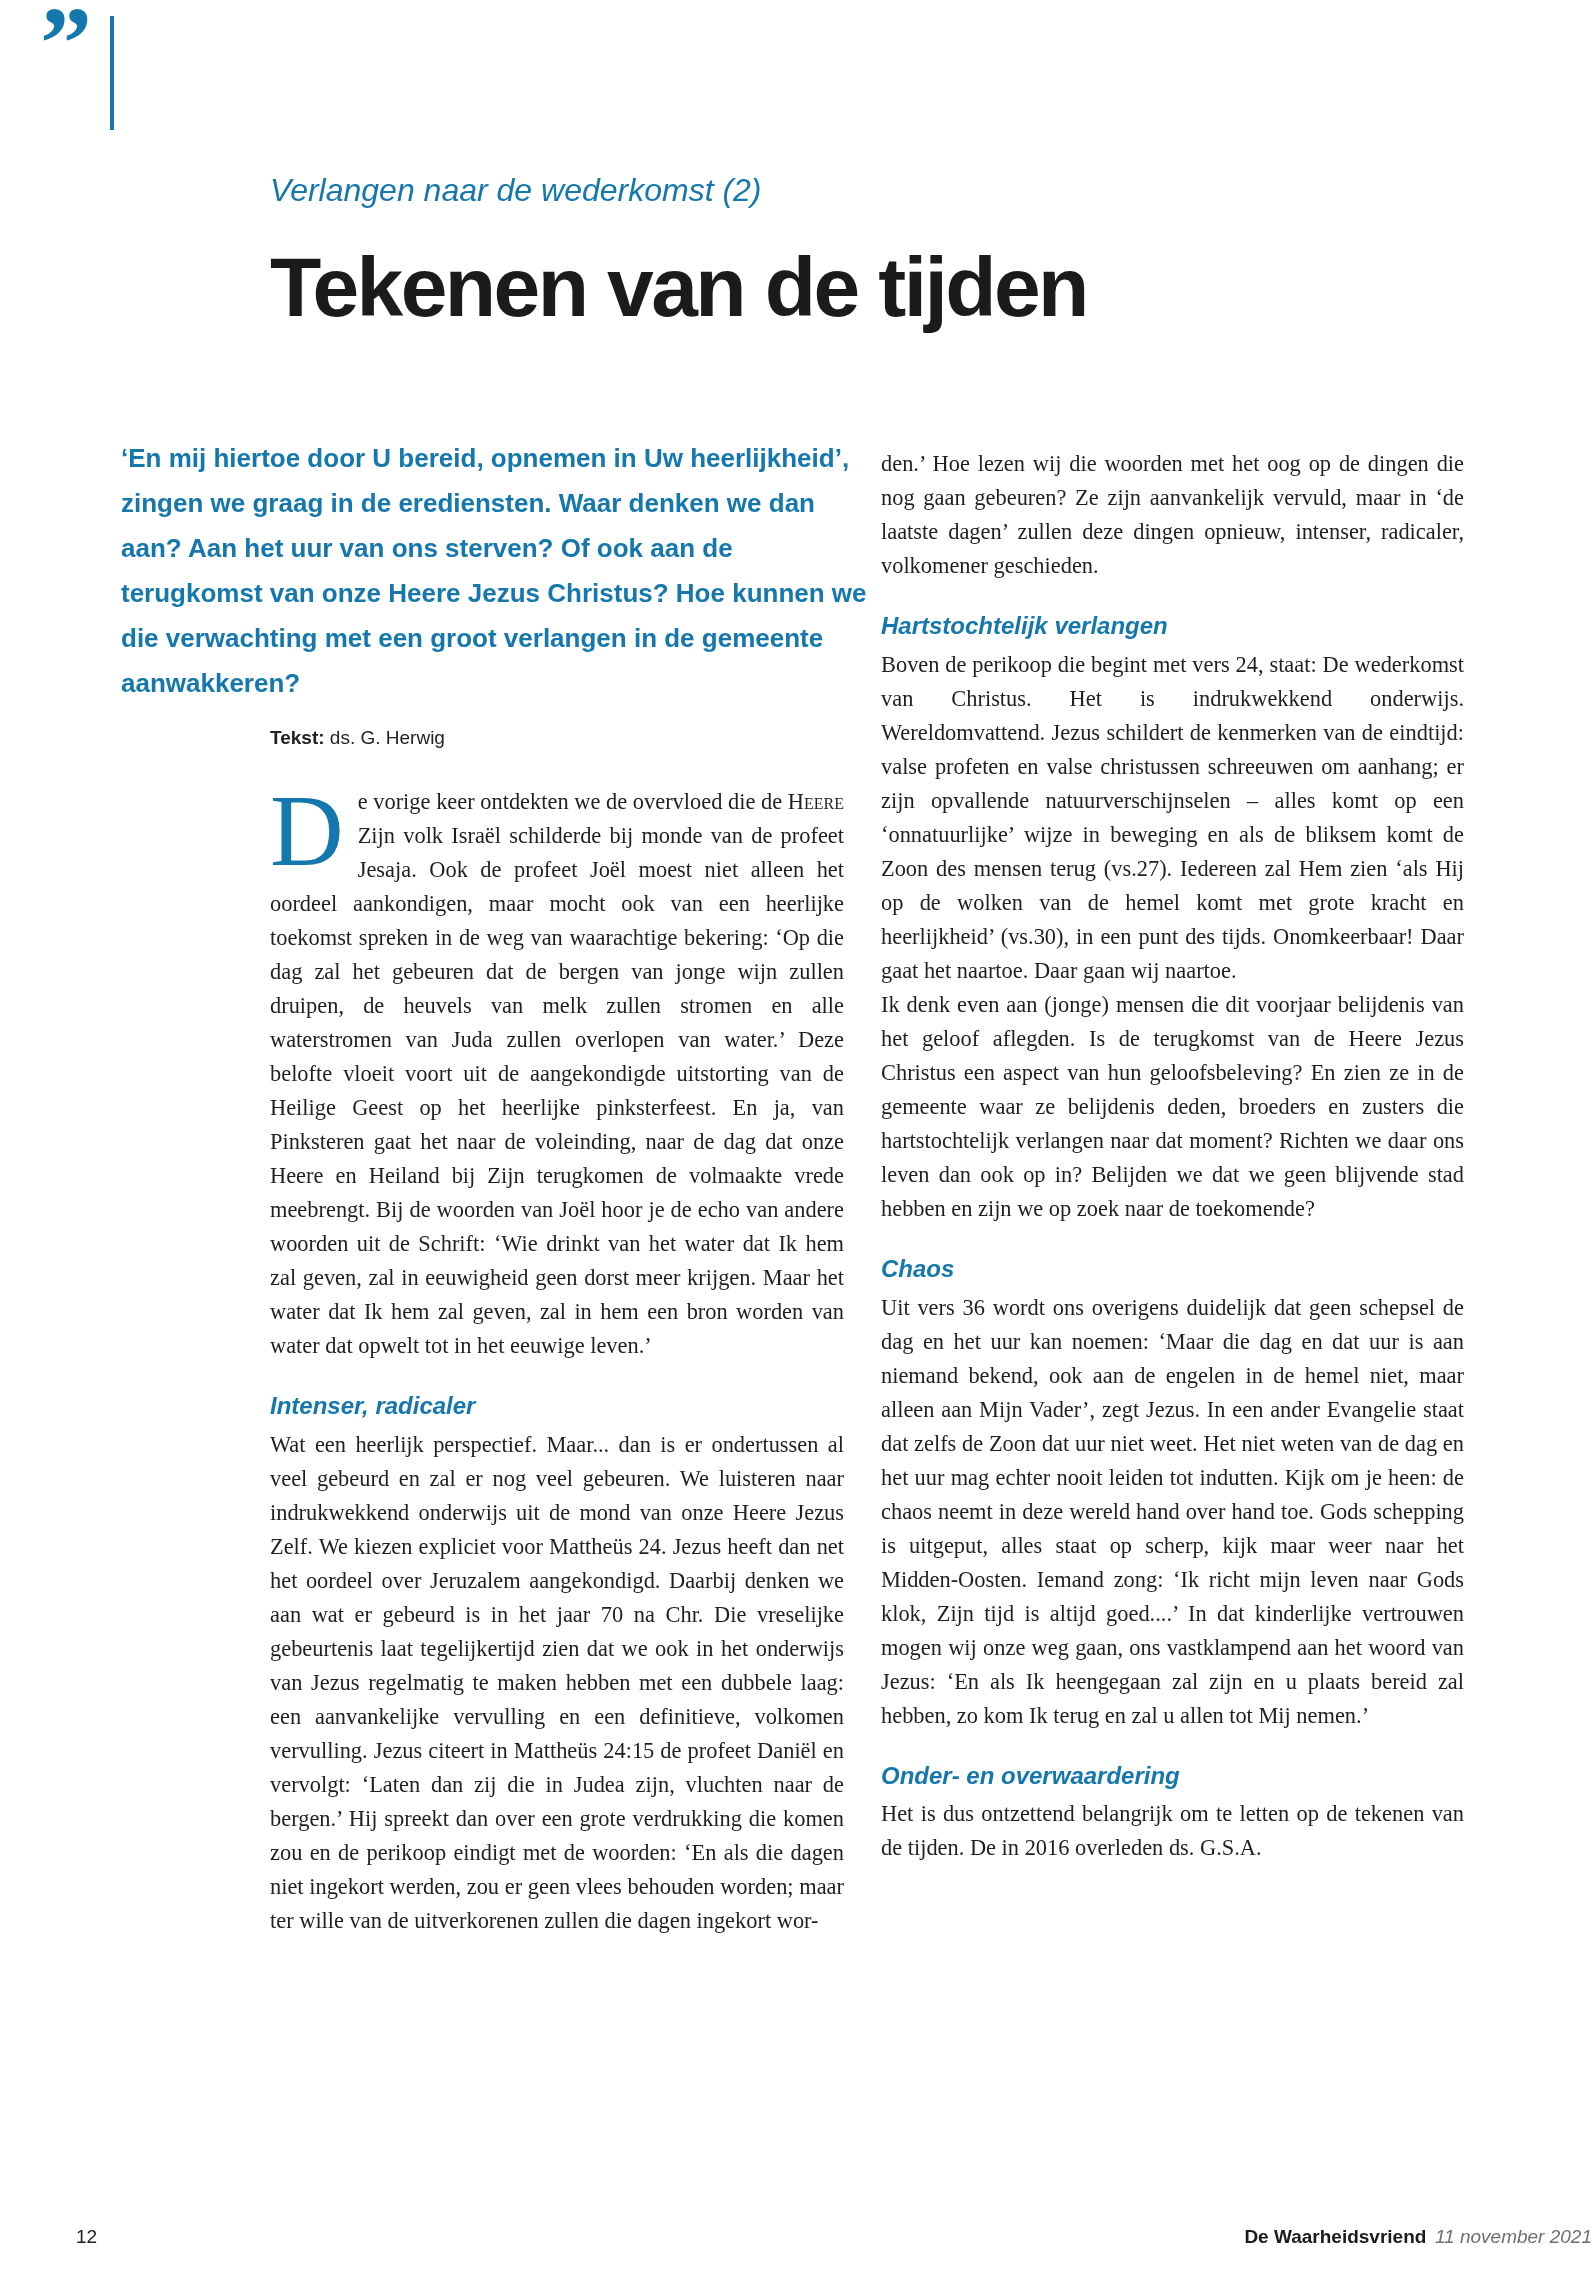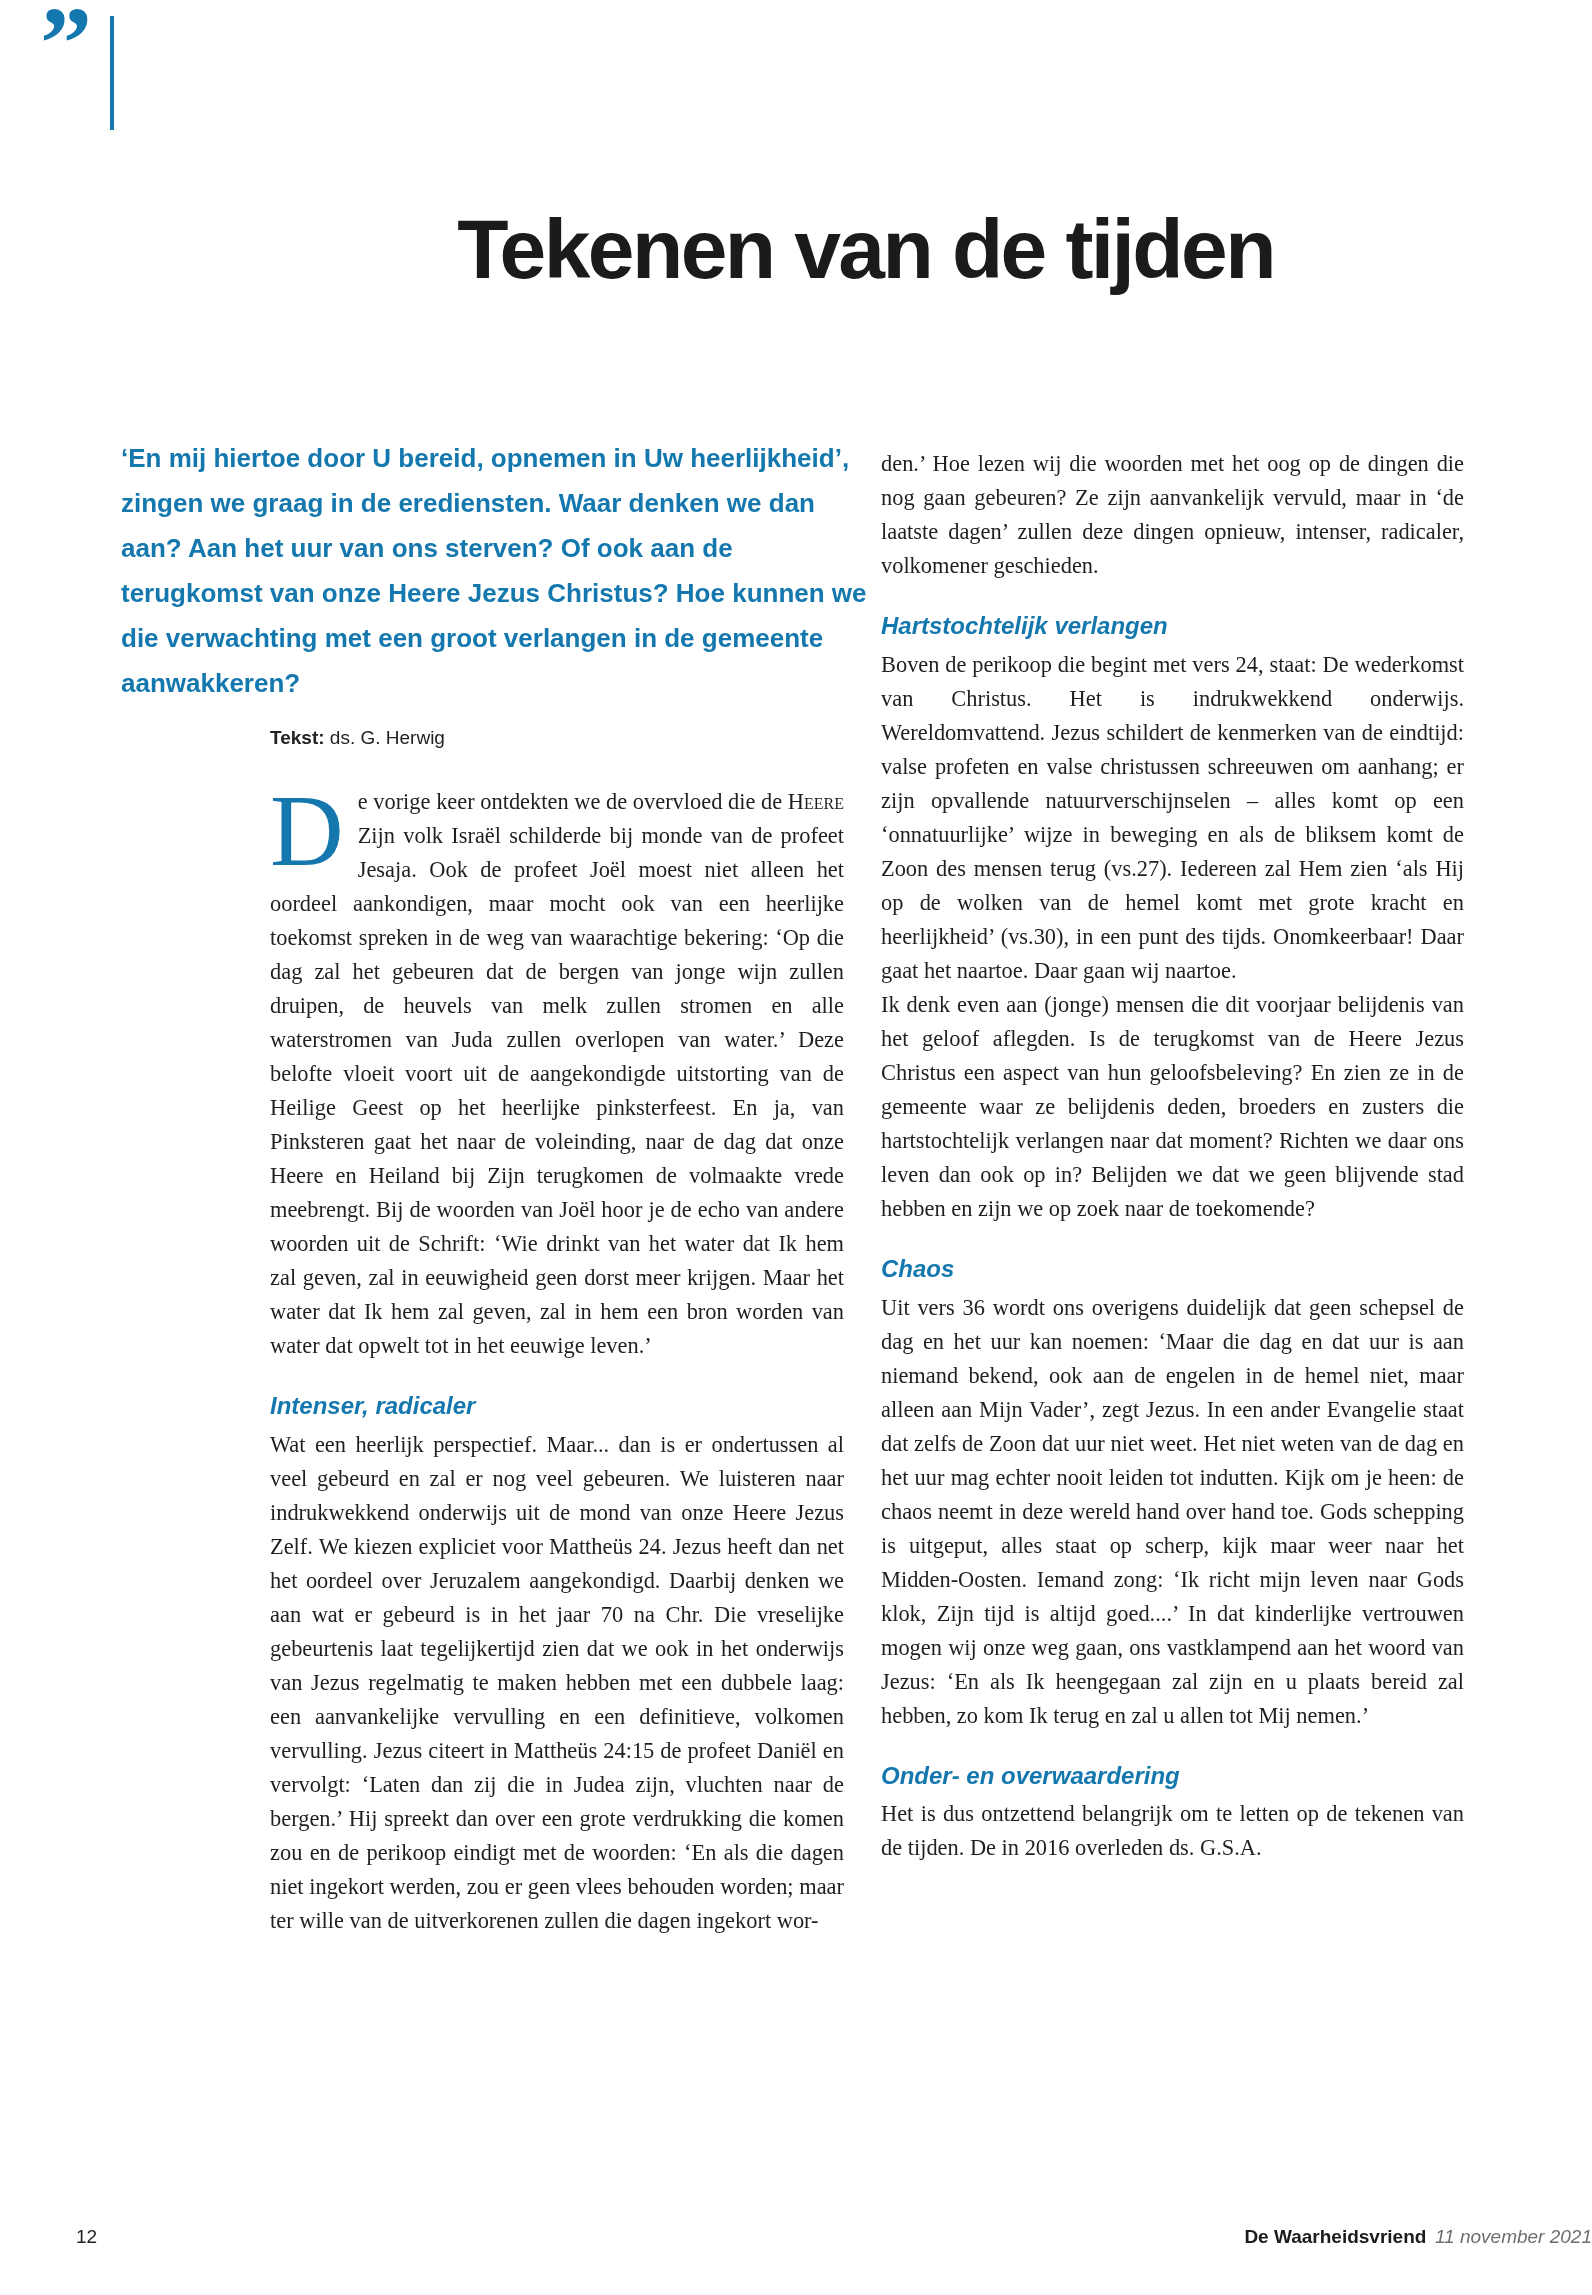--- a/index.html
+++ b/index.html
@@ -49,21 +49,20 @@
     line-height:1.2;
   }
   .article-title{
     margin-top:36px;
     font-family:"Liberation Sans", sans-serif;
     font-weight:700;
     font-size:84px;
     letter-spacing:-2.6px;
     color:#1b1b1b;
     line-height:1.0;
-    text-align:center;
   }
 
   
   .intro{
     position:absolute;
     left:121px; top:436px;
     width:759px;
     font-family:"Liberation Sans", sans-serif;
     font-weight:700;
     font-size:26px;
@@ -144,20 +143,21 @@
 </style>
 </head>
 <body>
 
 <div class="page">
 
   <span class="quote-mark">”</span>
   <div class="header-rule"></div>
 
   <div class="header">
+    <div class="kicker">Verlangen naar de wederkomst (2)</div>
     <div class="article-title">Tekenen van de tijden</div>
   </div>
 
   <div class="intro">‘En mij hiertoe door U bereid, opnemen in Uw heerlijkheid’, zingen we graag in de erediensten. Waar denken we dan aan? Aan het uur van ons sterven? Of ook aan de terugkomst van onze Heere Jezus Christus? Hoe kunnen we die verwachting met een groot verlangen in de gemeente aanwakkeren?</div>
 
   <div class="left-col">
     <div class="byline">
       <span class="byline-label">Tekst:</span>
       <span class="byline-author"> </span><span>ds. G. Herwig</span>
     </div>

